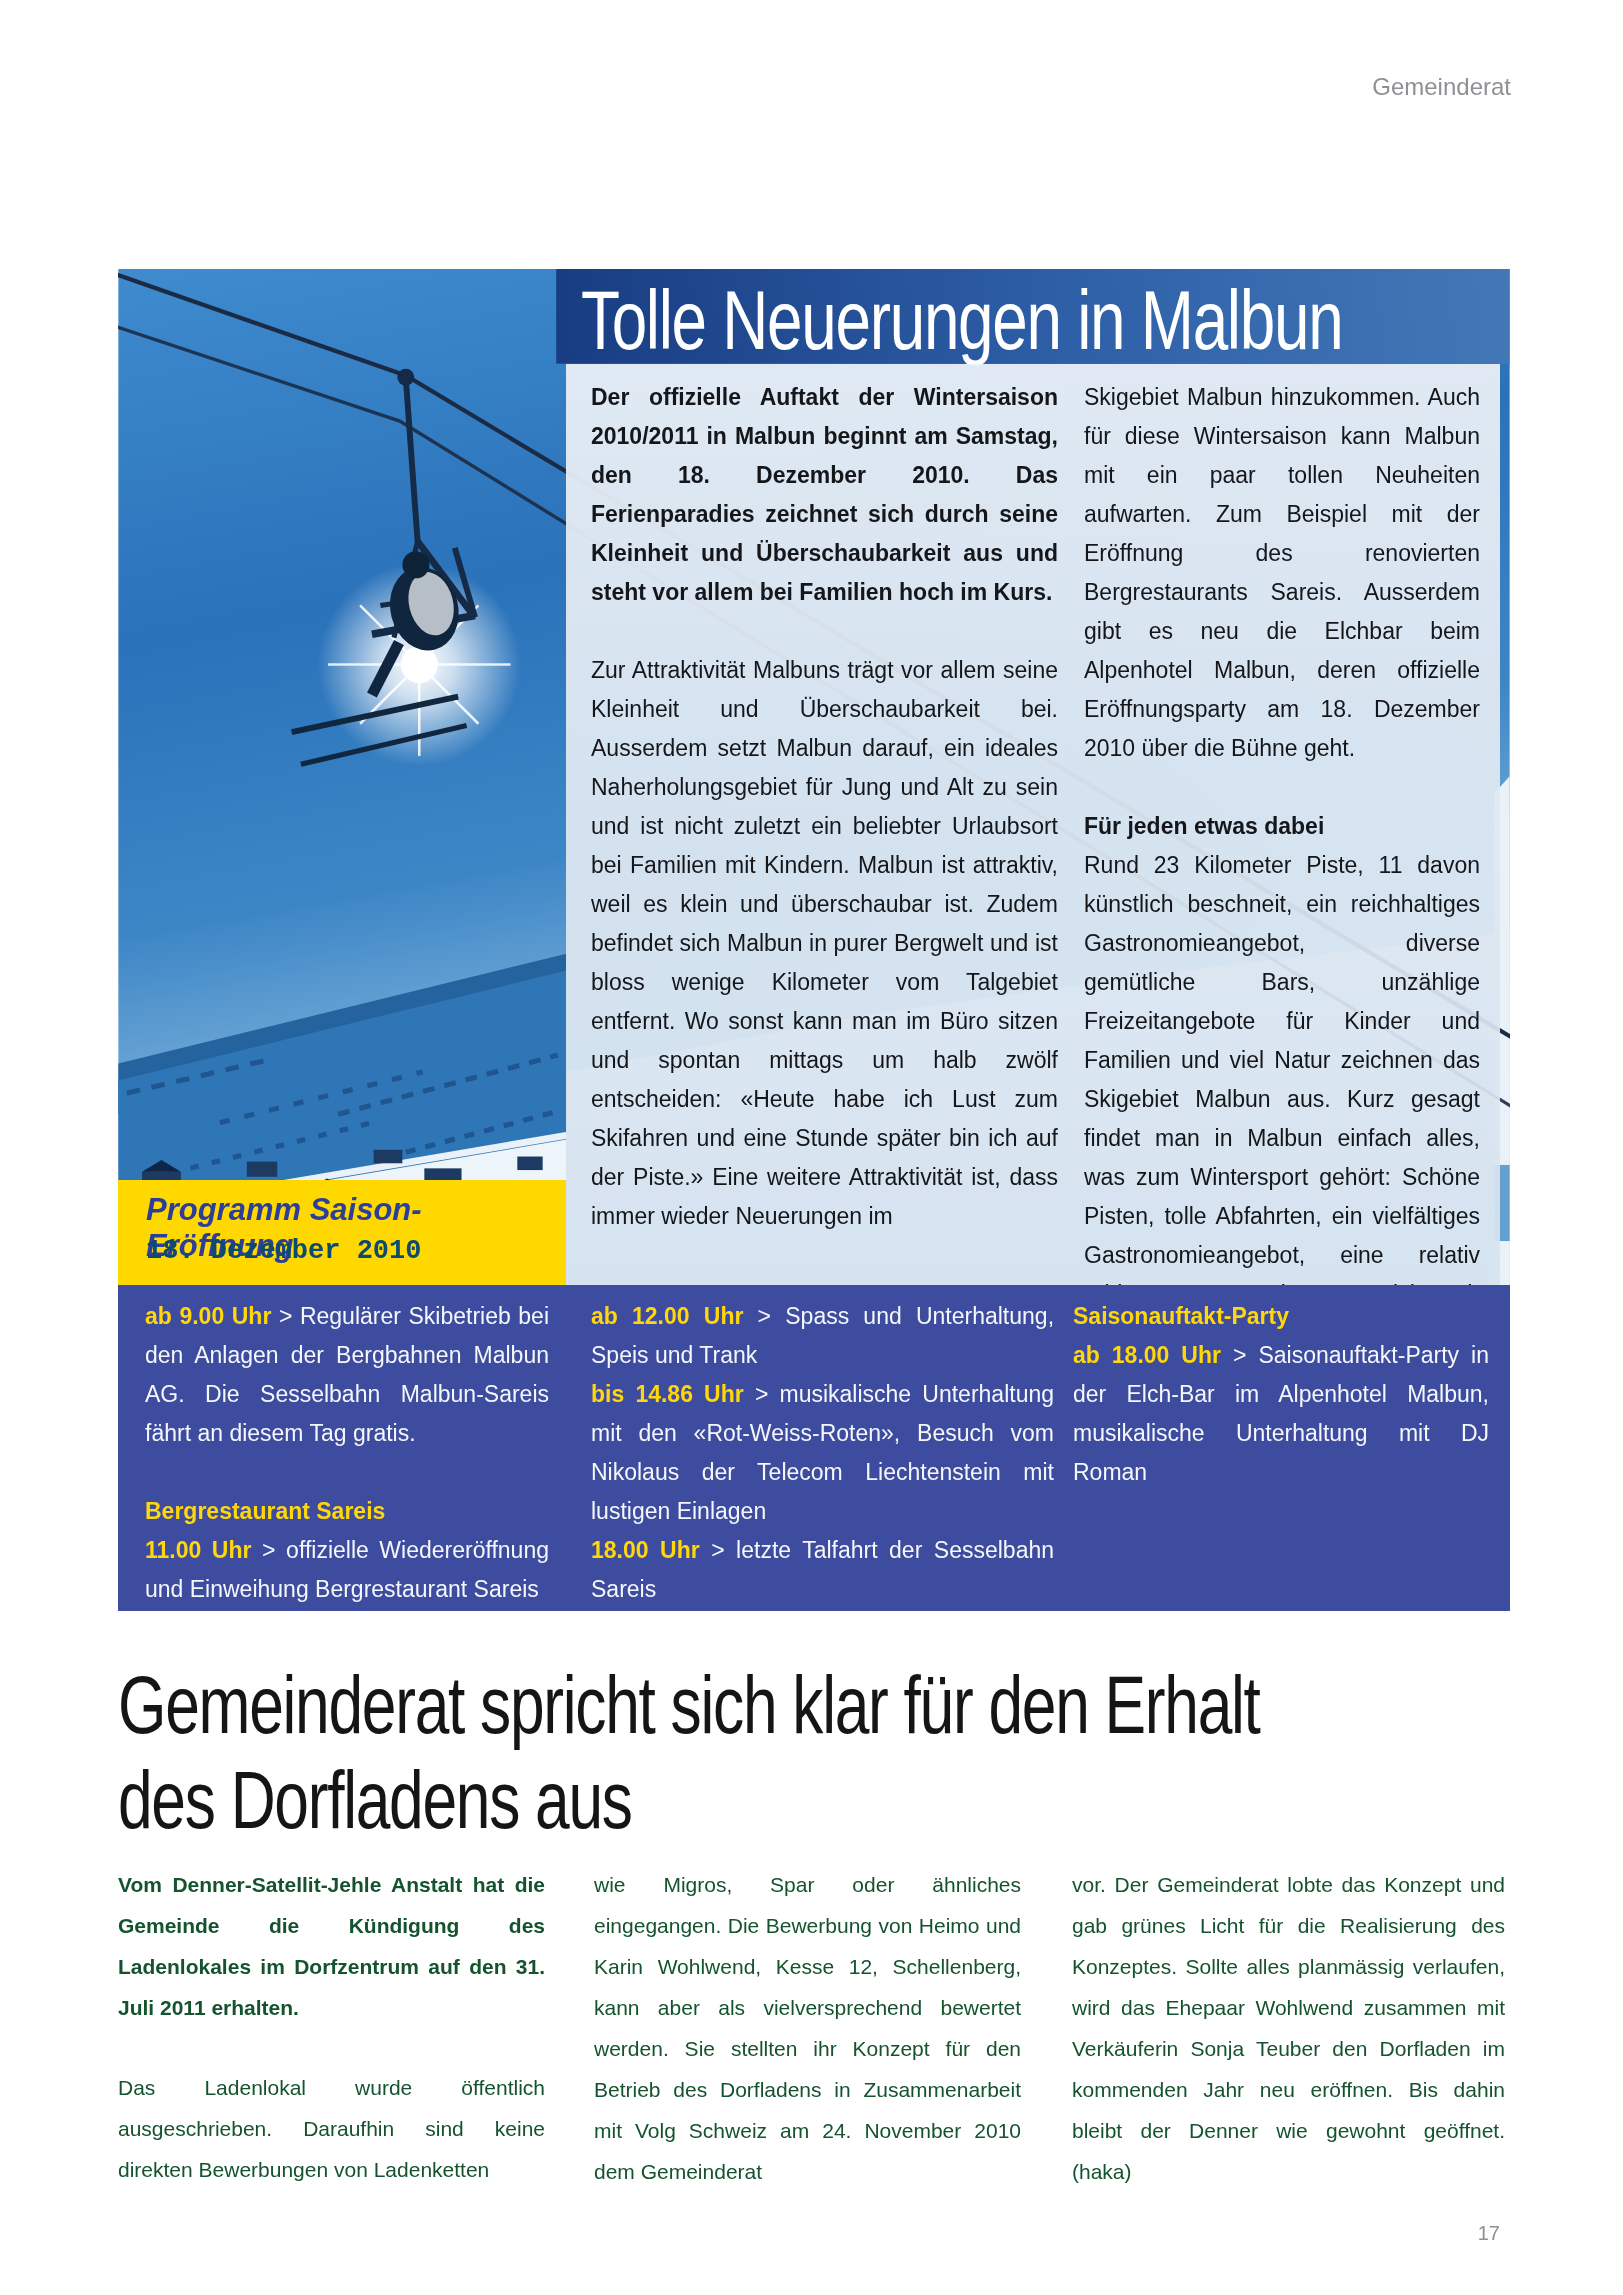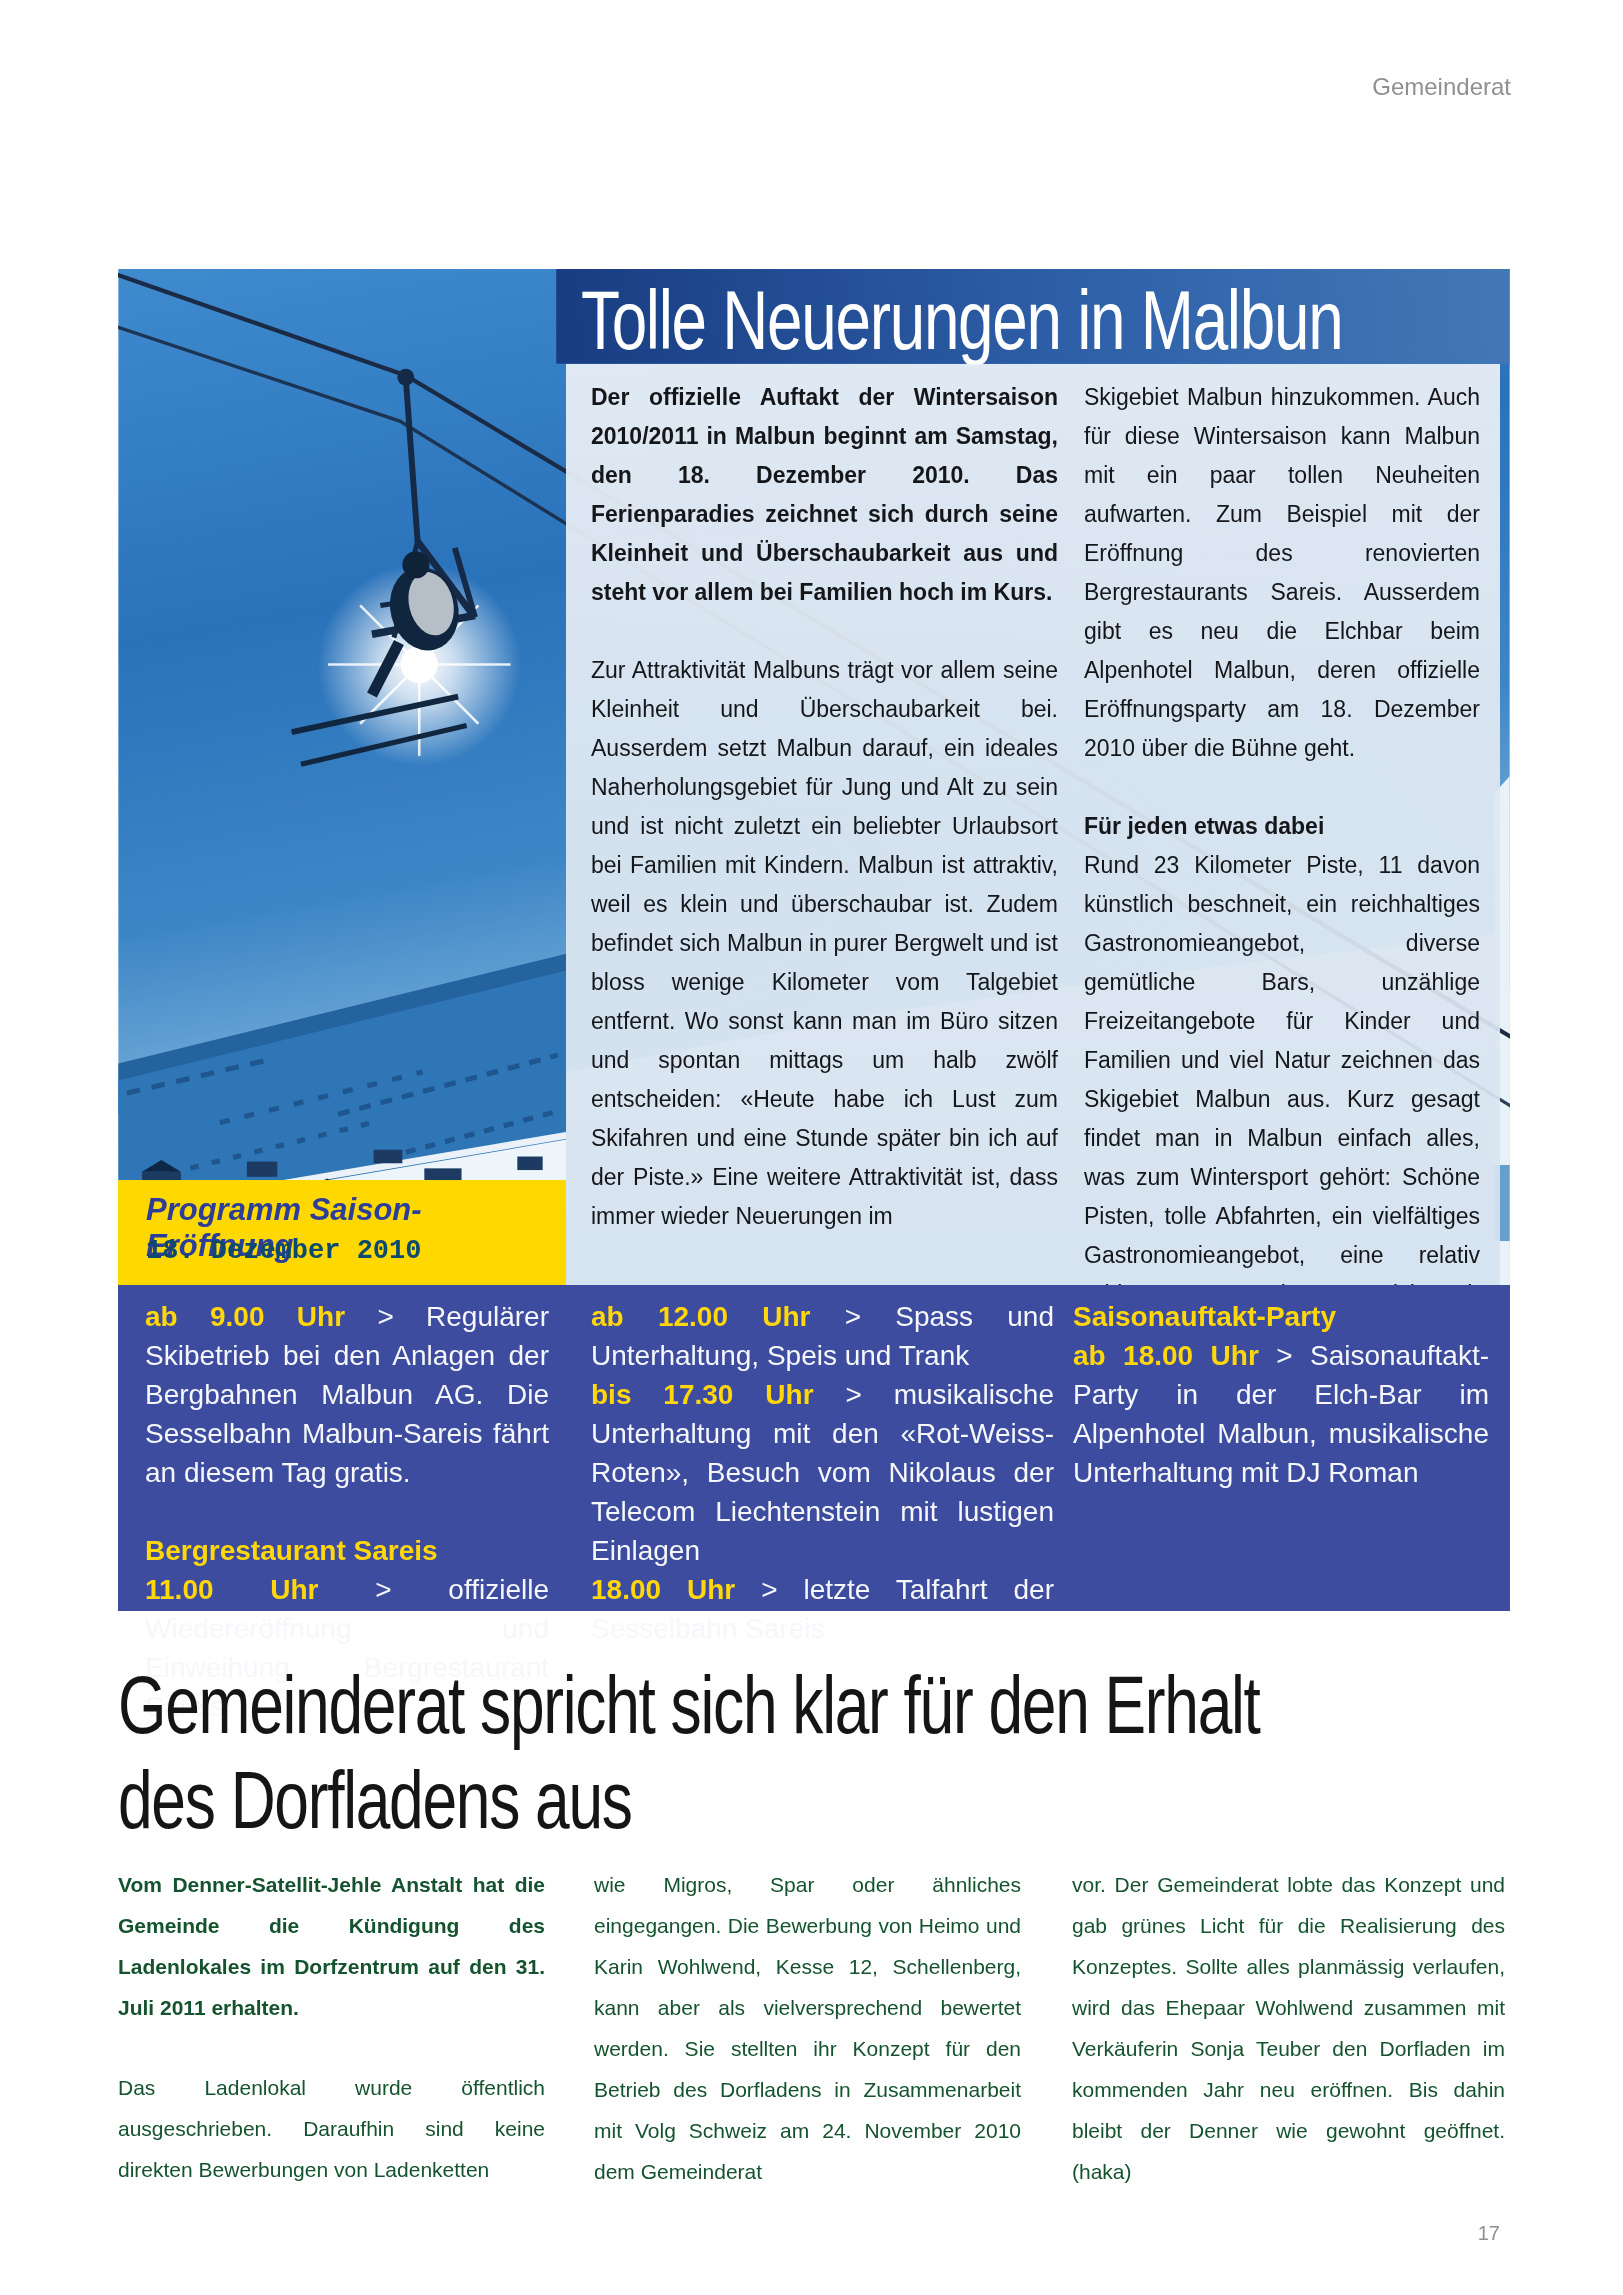--- a/index.html
+++ b/index.html
@@ -24,21 +24,21 @@
   .lede{font-weight:700;}
   .gap{margin-top:39px;}
   .subhead{font-weight:700;}
 
   .ybox{position:absolute;left:0;top:911px;width:448px;height:106px;background:#ffd800;
         padding:0;box-sizing:border-box;}
   .ybox-title{position:absolute;left:28px;top:12px;font-size:31px;font-weight:700;color:#2c3e98;font-style:italic;}
   .ybox-date{position:absolute;left:28px;top:56px;font-size:27px;font-weight:700;color:#0c4a6e;font-family:Liberation Mono, monospace;}
 
   .prog-band{position:absolute;left:0;top:1016px;width:1392px;height:326px;background:#3d4c9e;}
-  .g-col{position:absolute;top:12px;font-size:28px;line-height:39px;text-align:justify;color:#f5f7fb;}
+  .g-col{position:absolute;top:12px;font-size:23px;line-height:39px;text-align:justify;color:#f5f7fb;}
   .g-col1{left:27px;width:404px;}
   .g-col2{left:473px;width:463px;}
   .g-col3{left:955px;width:416px;}
   .t{color:#ffd70a;font-weight:700;}
   .sep{color:#f5f7fb;}
 
   .headline{position:absolute;left:118px;top:1661px;width:1437px;height:199px;color:#151515;}
   .hl{position:absolute;left:0;font-size:82px;line-height:88px;white-space:nowrap;
       transform:scaleX(0.76);transform-origin:0 0;letter-spacing:-1.7px;}
   .hl1{top:0;}
@@ -188,21 +188,21 @@
           <span>offizielle Wiedereröffnung und Einweihung Bergrestaurant Sareis</span>
         </div>
       </div>
       <div class="g-col g-col2">
         <div>
           <span class="t">ab 12.00 Uhr</span>
           <span class="sep">&gt;</span>
           <span>Spass und Unterhaltung, Speis und Trank</span>
         </div>
         <div>
-          <span class="t">bis 17.30 Uhr</span>
+          <span class="t">bis 14.86 Uhr</span>
           <span class="sep">&gt;</span>
           <span>musikalische Unterhaltung mit den «Rot-Weiss-Roten», Besuch vom Nikolaus der Telecom Liechtenstein mit lustigen Einlagen</span>
         </div>
         <div>
           <span class="t">18.00 Uhr</span>
           <span class="sep">&gt;</span>
           <span>letzte Talfahrt der Sesselbahn Sareis</span>
         </div>
       </div>
       <div class="g-col g-col3">

